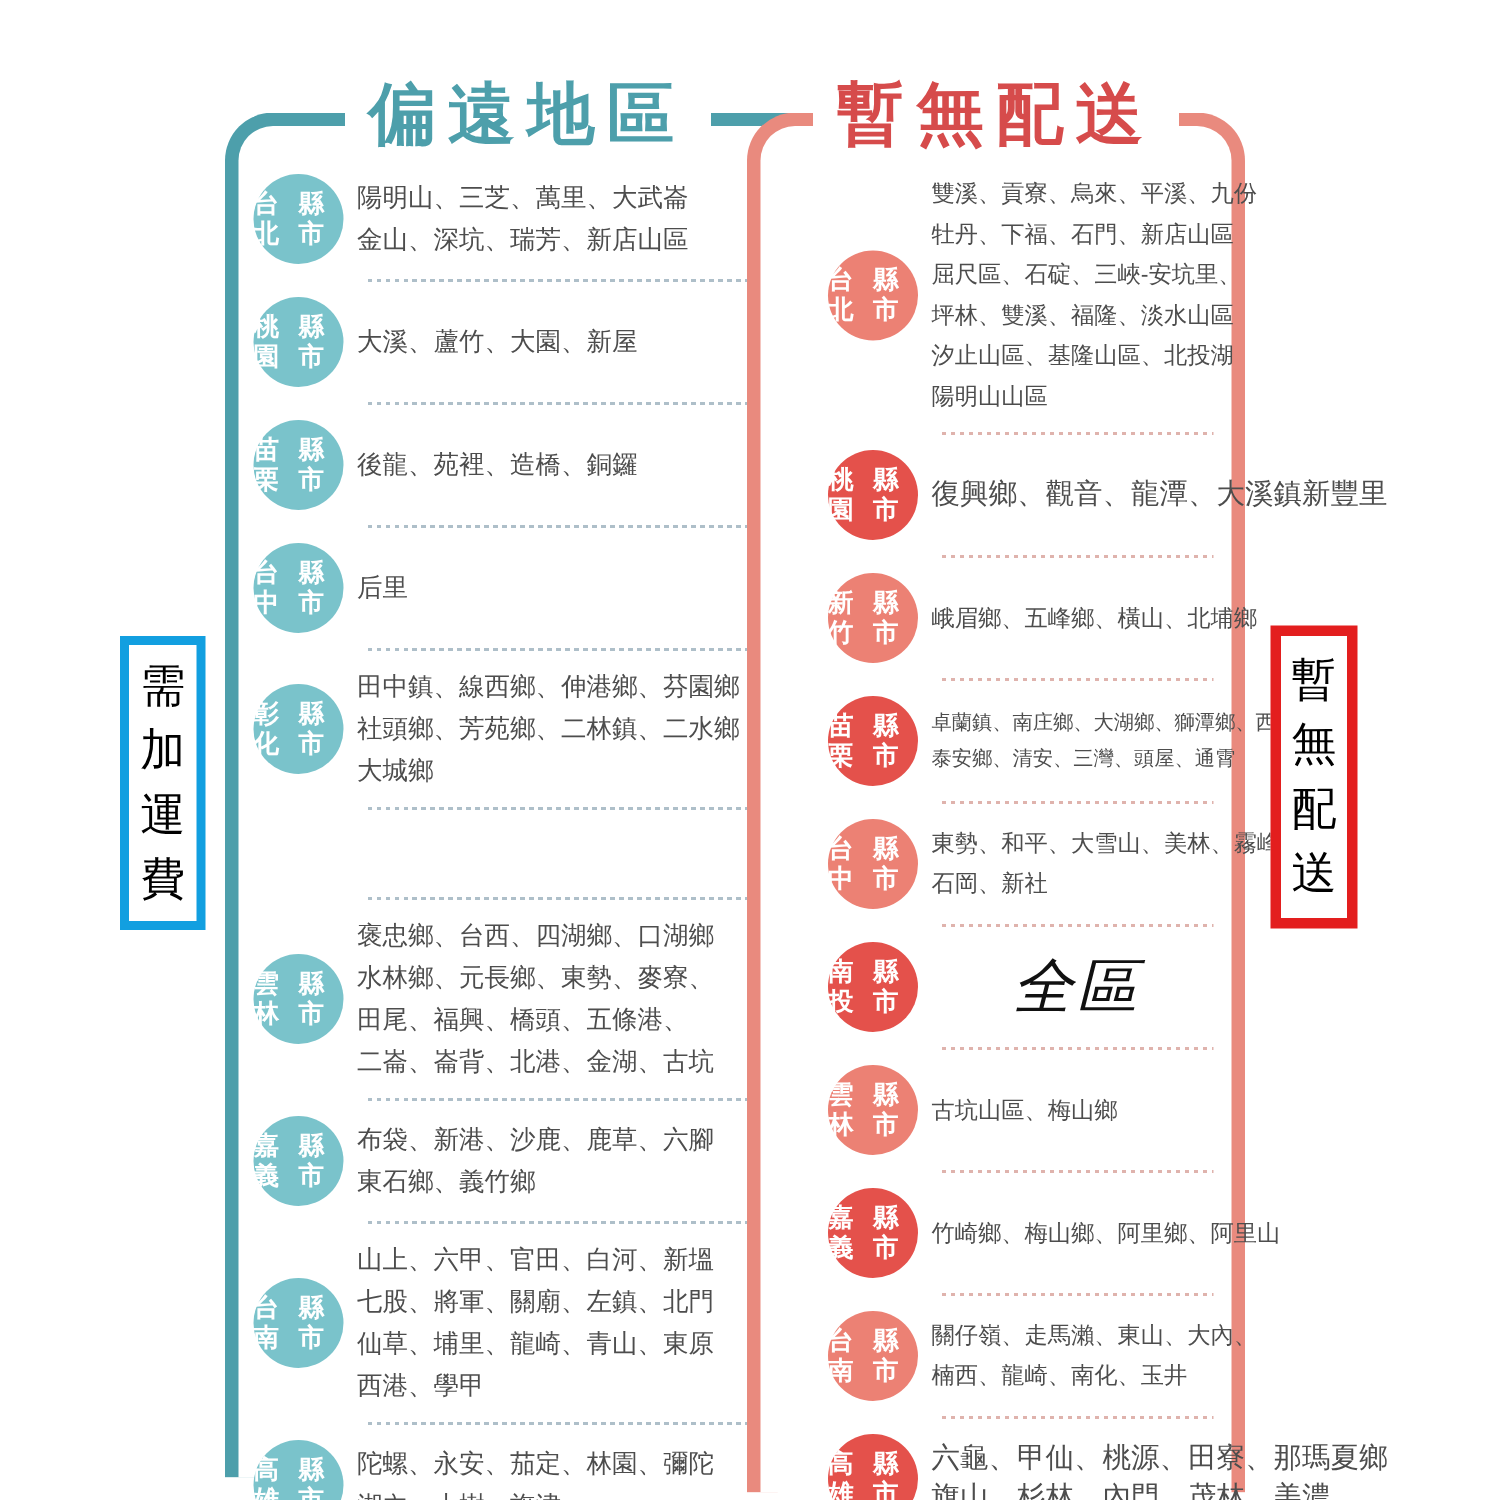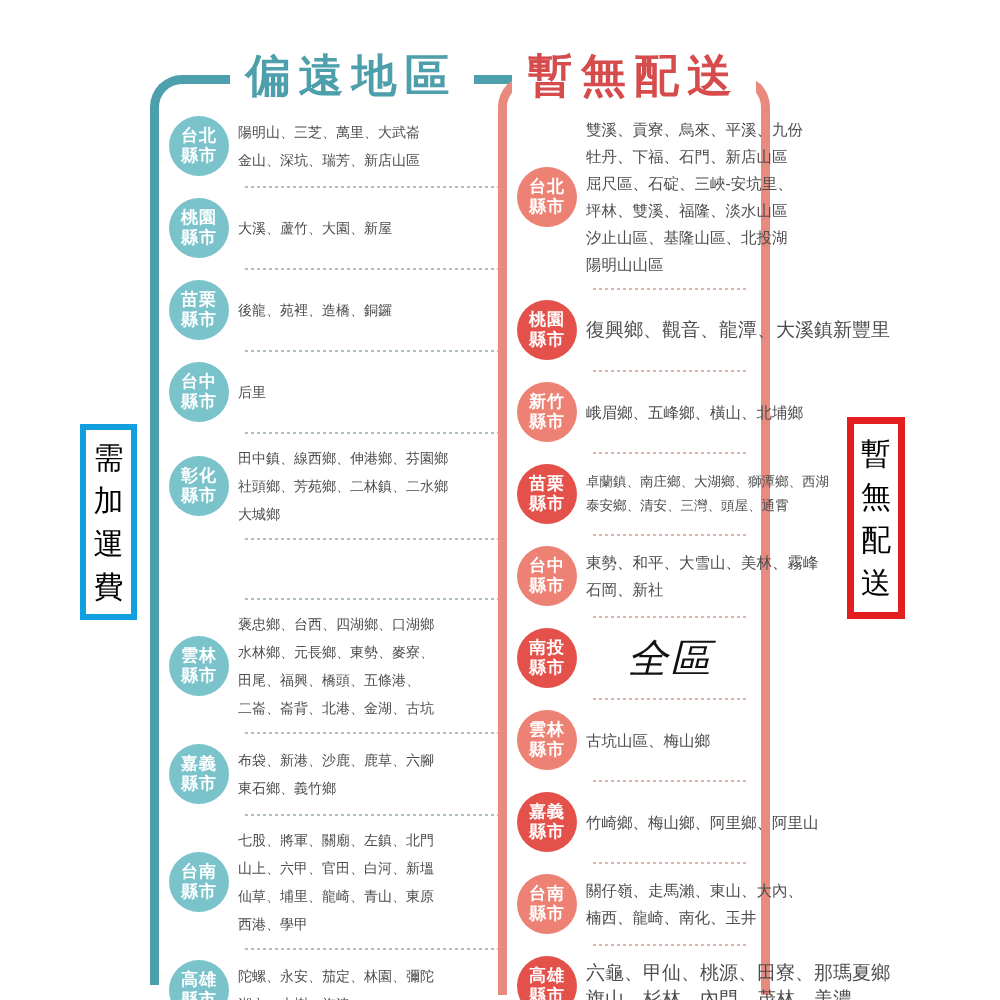--- a/index.html
+++ b/index.html
@@ -6,39 +6,39 @@
   body{
     width:1000px;height:1000px;overflow:hidden;background:#ffffff;position:relative;
     font-family:"Liberation Sans","DejaVu Sans",sans-serif;
   }
   .column{
     position:absolute;top:75px;
     border-style:solid;border-width:9px 9px 0 9px;
     border-radius:32px 32px 0 0;background:#fff;box-sizing:border-box;
   }
   #left-col{left:150px;width:403px;height:910px;border-color:var(--left-accent);}
-  #right-col{left:498px;width:272px;height:920px;border-color:var(--right-border);}
+  #right-col{left:498px;width:332px;height:920px;border-color:var(--right-border);padding-left:35px;}
   .panel-title{
     position:absolute;top:-33px;left:50%;transform:translateX(-50%);
     background:#fff;padding:0 16px;font-size:45px;font-weight:bold;
     letter-spacing:8px;white-space:nowrap;line-height:1.1;
   }
   #left-col .panel-title{color:var(--left-accent);}
   #right-col .panel-title{color:var(--right-title);}
   .rows{padding-top:24px;}
   .row{display:flex;align-items:center;padding:8px 6px 8px 10px;min-height:56px;box-sizing:border-box;}
   .circle{
     width:60px;height:60px;flex:0 0 60px;border-radius:50%;margin-right:9px;
-    display:flex;flex-direction:column;align-items:center;justify-content:center;
+    display:flex;flex-direction:row;align-items:center;justify-content:center;
     color:#fff;font-weight:bold;font-size:17px;line-height:1.2;letter-spacing:1px;
   }
   #left-col .circle{background:var(--left-circle);}
   #right-col .circle.light{background:var(--right-circle-light);}
   #right-col .circle.dark{background:var(--right-circle-dark);}
-  .row-text{color:var(--text-color);font-size:14px;line-height:28px;flex:1;letter-spacing:0;}
+  .row-text{color:var(--text-color);font-size:17px;line-height:28px;flex:1;letter-spacing:0;}
   .row-text .line{white-space:nowrap;}
   #right-col .row-text{font-size:15.5px;line-height:27px;}
   #right-col .row.size-m .row-text{font-size:19px;line-height:26px;}
   #right-col .row.size-s .row-text{font-size:13.5px;line-height:24px;}
   .row-large{min-height:74px;}
   .row-large .row-text{display:flex;justify-content:center;font-style:italic;}
   .big{font-size:40px;color:#111;letter-spacing:3px;font-weight:500;}
   .divider{
     height:2px;margin:2px 12px 2px 86px;
     background-image:repeating-linear-gradient(90deg,var(--dash) 0 3px,transparent 3px 6px);
@@ -138,22 +138,22 @@
           <div class="line">東石鄉、義竹鄉</div>
         </div>
       </div>
       <div class="divider"></div>
       <div class="row">
         <div class="circle ">
           <span class="circle-line">台南</span>
           <span class="circle-line">縣市</span>
         </div>
         <div class="row-text">
+          <div class="line">山上、六甲、官田、白河、新塭</div>
           <div class="line">七股、將軍、關廟、左鎮、北門</div>
-          <div class="line">山上、六甲、官田、白河、新塭</div>
           <div class="line">仙草、埔里、龍崎、青山、東原</div>
           <div class="line">西港、學甲</div>
         </div>
       </div>
       <div class="divider"></div>
       <div class="row">
         <div class="circle ">
           <span class="circle-line">高雄</span>
           <span class="circle-line">縣市</span>
         </div>

